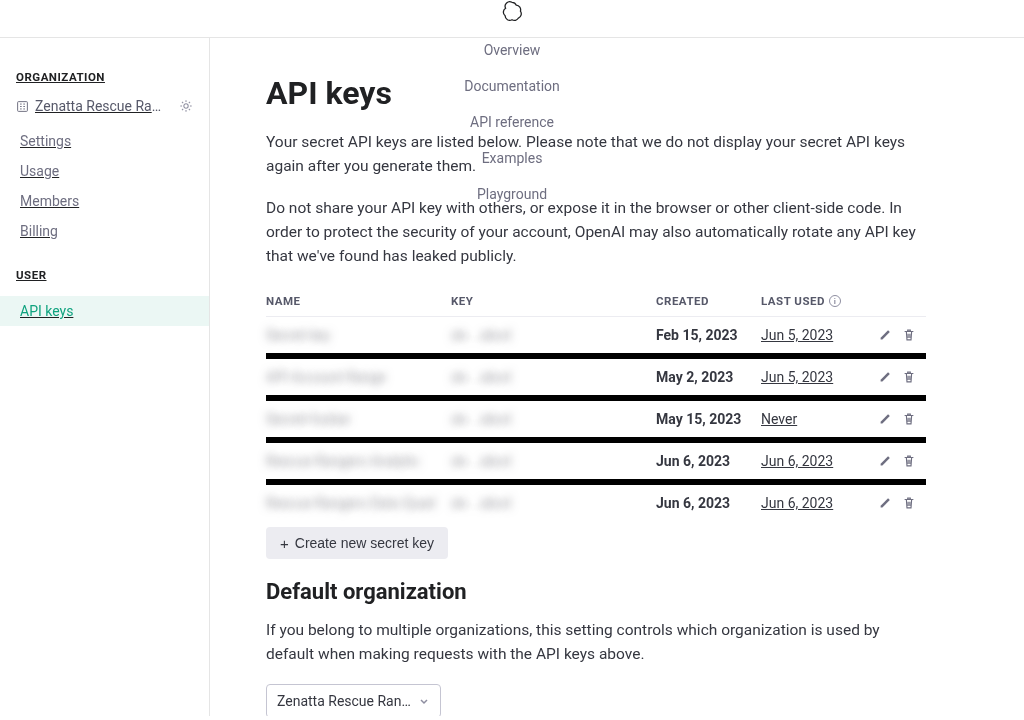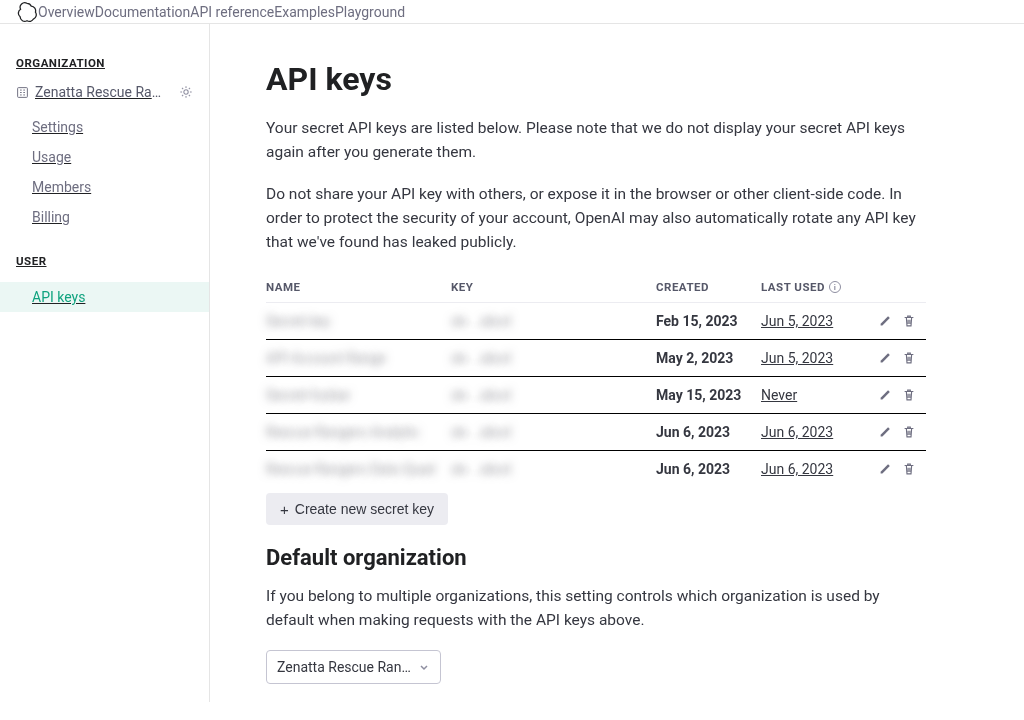--- a/index.html
+++ b/index.html
@@ -1,23 +1,25 @@
 <!DOCTYPE html>
 <html><head>
   <meta charset="utf-8">
   <style>
     * { margin: 0; padding: 0; box-sizing: border-box; }
     body { font-family: -apple-system, BlinkMacSystemFont, "Segoe UI", Roboto, sans-serif; color: #202123; background: #fff; }
     
     .top-nav {
-      height: 24px;
+      height: 38px;
       border-bottom: 1px solid #e5e5e5;
       display: flex;
       align-items: center;
       padding: 0 16px;
+      gap: 20px;
+      flex-direction: column;
     }
     .logo { width: 22px; height: 22px; display: flex; align-items: center; justify-content: center; }
     .nav-link { color: #6e6e80; font-size: 14px; text-decoration: none; cursor: pointer; }
     
     .layout { display: flex; height: calc(720px - 42px); }
     
     .sidebar {
       width: 210px;
       border-right: 1px solid #e5e5e5;
       padding: 32px 0 0 0;
@@ -36,21 +38,21 @@
       align-items: center;
       justify-content: space-between;
       padding: 0 16px 12px 16px;
       color: #565869;
       font-size: 14px;
     }
     .org-left { display: flex; align-items: center; gap: 6px; overflow: hidden; }
     .org-name { white-space: nowrap; overflow: hidden; text-overflow: ellipsis; max-width: 132px; }
     .sidebar-item {
       display: block;
-      padding: 7px 32px;
+      padding: 7px 20px;
       color: #6e6e80;
       font-size: 14px;
       cursor: pointer;
     }
     .sidebar-item.active {
       background: #ebf7f4;
       color: #10a37f;
     }
     .sidebar-gap { height: 22px; }
     
@@ -69,21 +71,21 @@
       font-weight: 700;
       letter-spacing: 0.5px;
       color: #565869;
       padding: 8px 10px 8px 0;
       border-bottom: 1px solid #ececf1;
     }
     .table td {
       padding: 10px 10px 10px 0;
       font-size: 14px;
       color: #353740;
-      border-bottom: 1px solid #000000;
+      border-bottom: 6px solid #000000;
       vertical-align: middle;
     }
     .table tr:last-child td { border-bottom: none; }
     .blurred {
       color: transparent;
       text-shadow: 0 0 8px rgba(80,80,90,0.6);
       user-select: none;
     }
     .col-name { width: 185px; }
     .col-key { width: 205px; }

